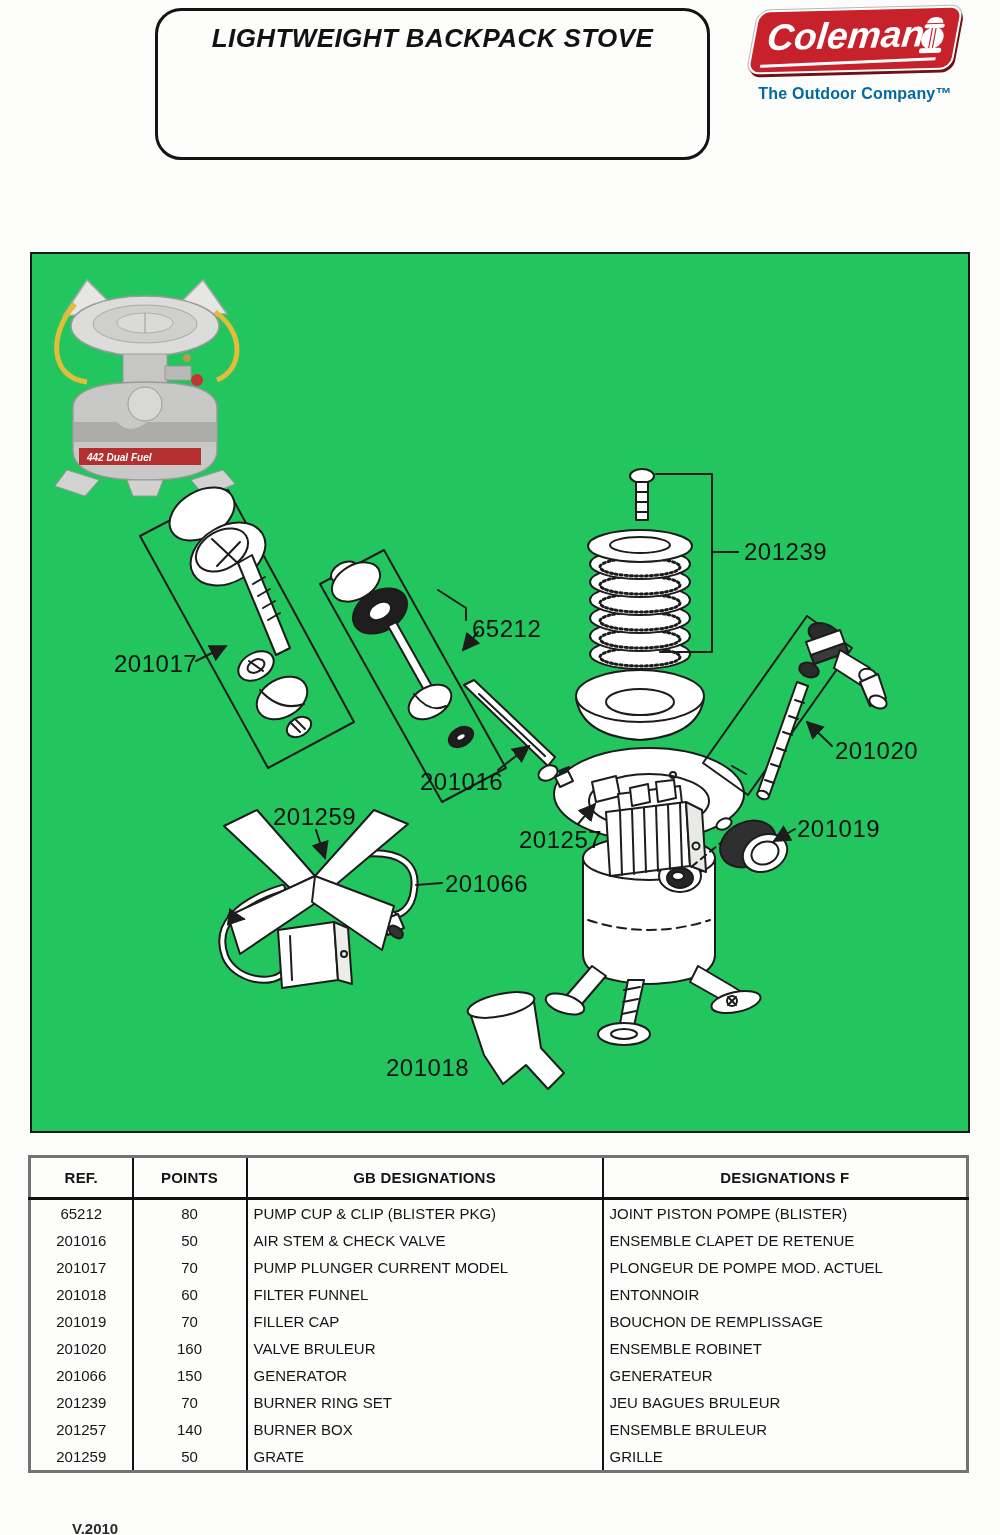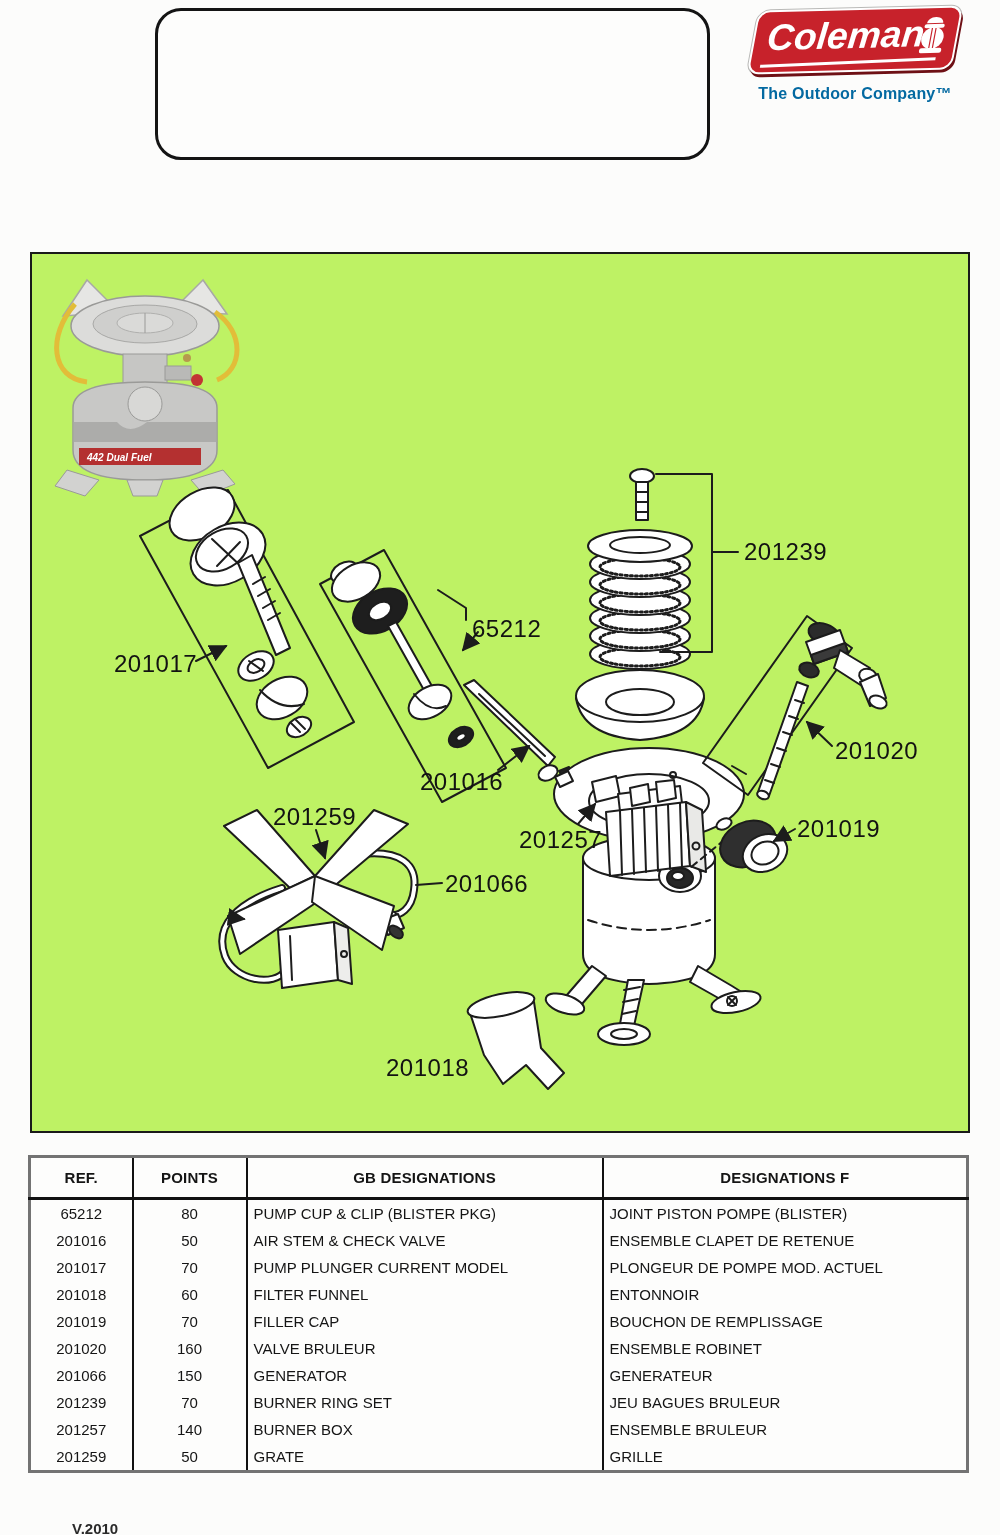--- a/index.html
+++ b/index.html
@@ -15,41 +15,42 @@
   .logo{position:absolute;left:753px;top:8px;width:204px;}
   .logo-box{position:relative;height:60px;background:#c7222b;border:2px solid #fff;border-radius:12px;
             transform:skewX(-12deg) rotate(-1.5deg);box-shadow:2px 3px 0 #6e1015,0 0 0 1px #b9b9b7;}
   .logo-text{position:absolute;left:12px;top:5px;font-size:37px;font-weight:700;font-style:italic;color:#fff;
              transform:skewX(5deg);letter-spacing:0;}
   .logo-swoosh{position:absolute;left:10px;right:16px;bottom:6px;height:3px;background:#fff;transform:rotate(-1deg);}
   .lantern{position:absolute;right:6px;top:7px;}
   .tagline{margin-top:13px;text-align:center;color:#0369a1;font-weight:700;font-size:16px;letter-spacing:.2px;}
 
   
-  .diagram{position:absolute;left:30px;top:252px;width:936px;height:877px;border:2px solid #1a1a1a;background:#bef264;}
+  .diagram{position:absolute;left:30px;top:252px;width:936px;height:877px;border:2px solid #1a1a1a;background:#22c55e;}
   .plabel{position:absolute;font-size:24px;font-weight:400;color:#121212;letter-spacing:.5px;white-space:nowrap;}
 
   
   .ptable{position:absolute;left:28px;top:1155px;width:941px;border-collapse:collapse;
           border:3px solid #737373;table-layout:fixed;background:#fdfdfc;}
   .ptable th{height:37px;font-size:15px;font-weight:700;border-bottom:3px solid #111;border-right:2px solid #111;
              text-align:center;letter-spacing:.2px;}
   .ptable th:last-child,.ptable td:last-child{border-right:none;}
   .ptable td{height:27px;font-size:15px;border-right:2px solid #111;padding:0;}
   .ptable td.c{text-align:center;}
   .ptable td.l{padding-left:6px;text-align:left;margin-left:40px;}
 
   .version{position:absolute;left:72px;top:1520px;font-size:15px;font-weight:700;color:#2a2a2a;}
 </style>
 </head>
 <body>
 
 <div class="page">
 
   <div class="title-box">
+    <div class="title-line">LIGHTWEIGHT BACKPACK STOVE</div>
   </div>
 
   <div class="logo">
     <div class="logo-box">
       <span class="logo-text">Coleman</span>
       <span class="lantern">
         <svg width="34" height="40" viewBox="0 0 34 40">
           <path d="M17,2 C22,2 25,5 25,8 L9,8 C9,5 12,2 17,2 Z" fill="#fff"></path>
           <rect x="7" y="9" width="20" height="4" rx="2" fill="#fff"></rect>
           <circle cx="17" cy="23" r="11" fill="#fff"></circle>

